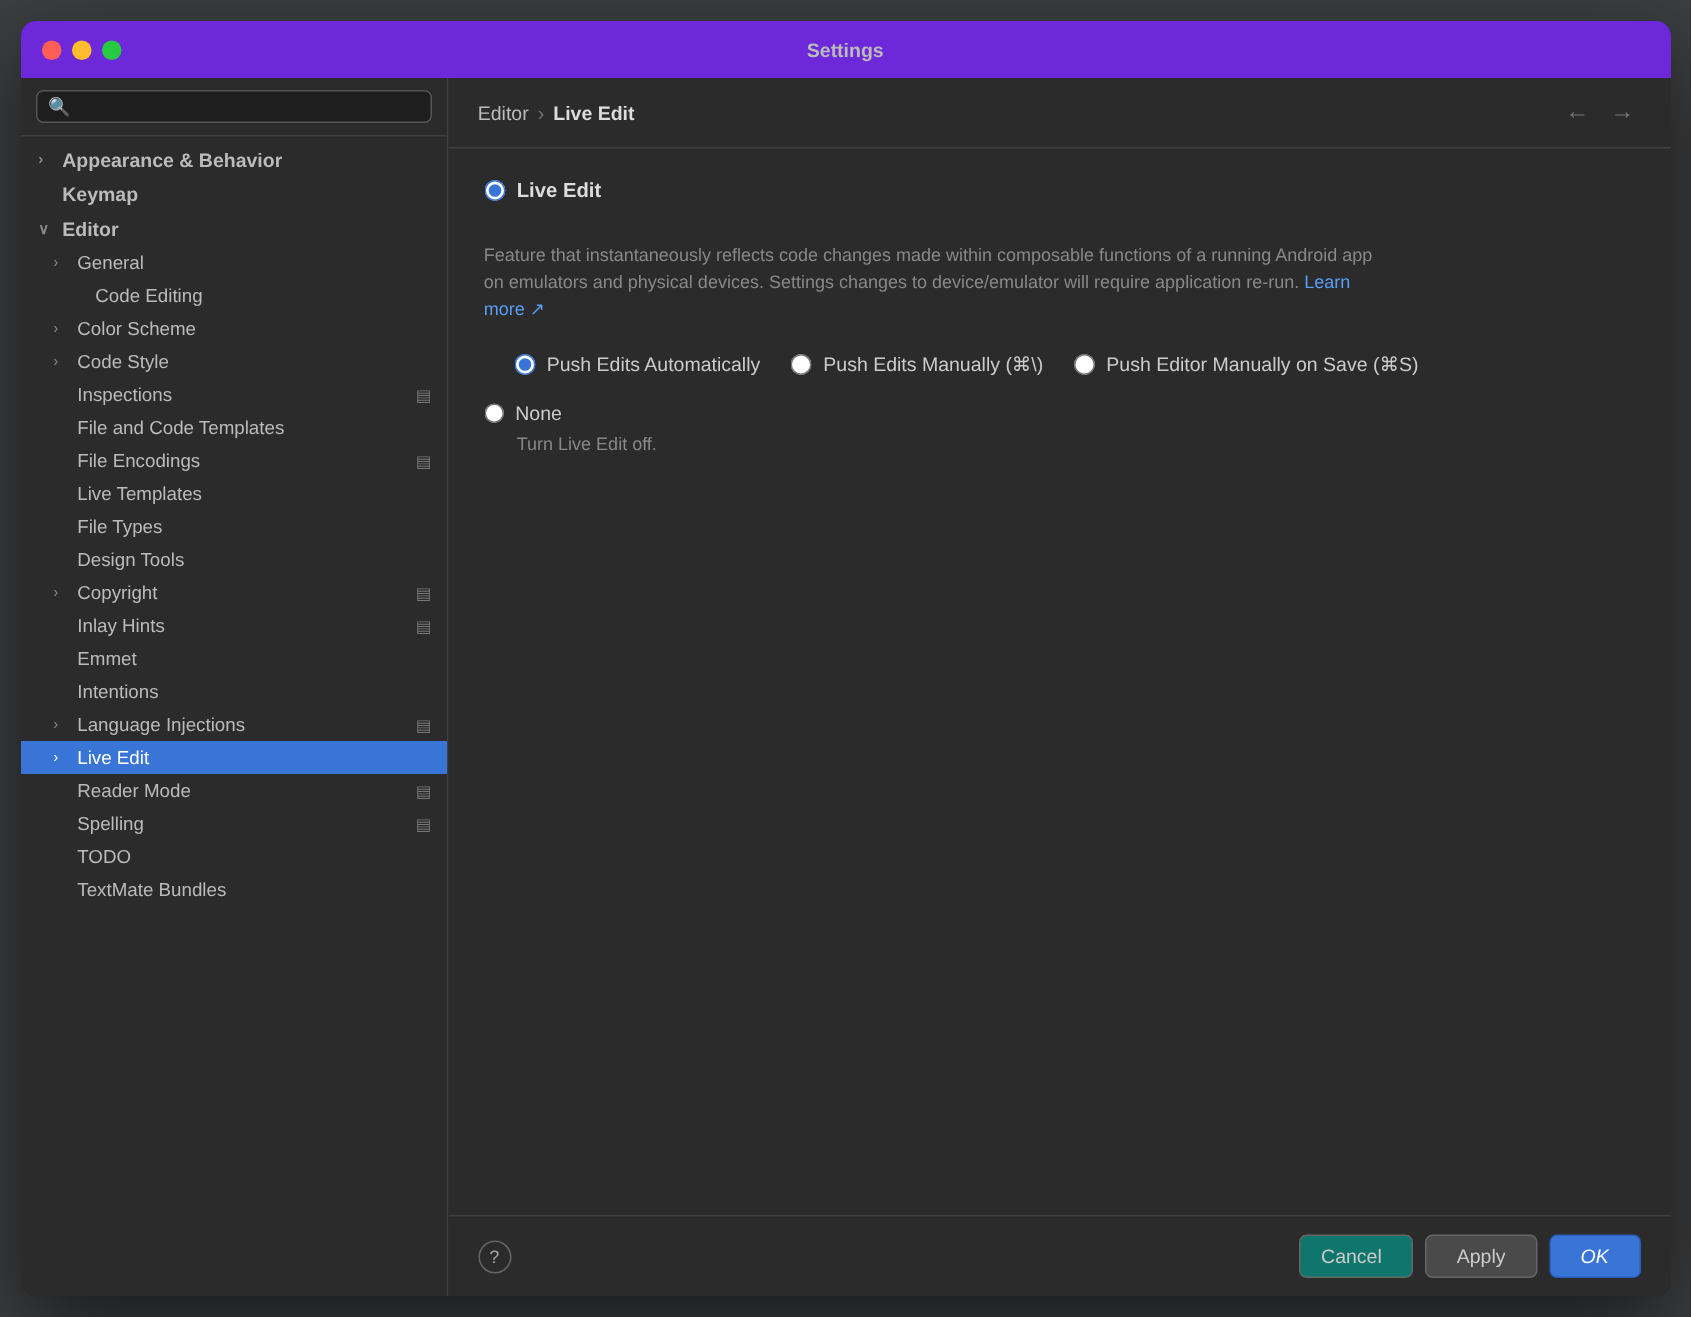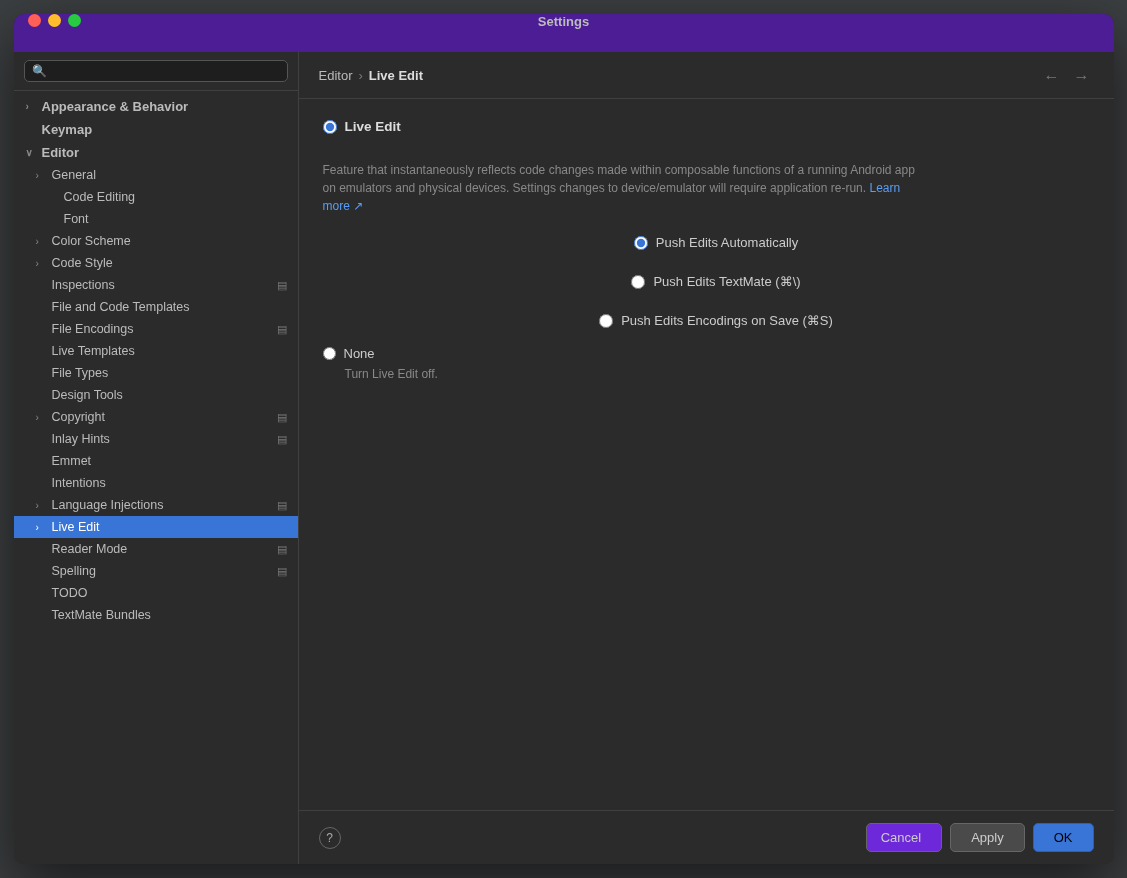--- a/index.html
+++ b/index.html
@@ -17,24 +17,24 @@
       width: 1100px;
       height: 850px;
       background: #2b2b2b;
       border-radius: 10px;
       display: flex;
       flex-direction: column;
       overflow: hidden;
       box-shadow: 0 20px 60px rgba(0,0,0,0.6);
     }
     .titlebar {
-      background: #4c1d95;
+      background: #6d28d9;
       height: 38px;
       display: flex;
-      align-items: flex-start;
+      align-items: center;
       padding: 0 14px;
       flex-shrink: 0;
       position: relative;
     }
     .traffic-lights {
       display: flex;
       gap: 7px;
     }
     .tl {
       width: 13px;
@@ -161,21 +161,21 @@
       font-size: 16px;
       cursor: pointer;
       padding: 2px 4px;
     }
     .main-content {
       flex: 1;
       padding: 20px 24px;
       overflow-y: auto;
       color: #bbbbbb;
     }
-    .radio-group { display: flex; flex-direction: column; gap: 16px; align-items: center; }
+    .radio-group { display: flex; gap: 0; }
     .description {
       font-size: 12px;
       color: #888;
       line-height: 1.5;
       margin-left: 0;
       margin-bottom: 16px;
       max-width: 600px;
       margin-top: 27px;
     }
     .description a {
@@ -239,34 +239,35 @@
     }
     .footer-right { display: flex; gap: 8px; }
     .btn {
       padding: 6px 20px;
       border-radius: 5px;
       font-size: 13px;
       cursor: pointer;
       border: 1px solid transparent;
     }
     .btn-cancel {
-      background: #6d28d9;
+      background: #0f766e;
       color: #cccccc;
       border-color: #666;
       padding-left: 14px;
     }
     .btn-apply {
       background: #4a4a4a;
       color: #cccccc;
       border-color: #666;
     }
     .btn-ok {
       background: #3875d7;
-      color: #000000;
+      color: #ffffff;
       border-color: #2a5fc0;
+      font-style: italic;
     }
     .main-radio-row {
       display: flex;
       align-items: center;
       gap: 8px;
       margin-bottom: 4px;
     }
     .main-radio-row input[type="radio"] {
       accent-color: #3875d7;
       width: 14px;
@@ -323,24 +324,20 @@
         <div class="sidebar-item indent-1">
           <span class="chevron">›</span>
           <span>General</span>
         </div>
 
         <div class="sidebar-item indent-2">
           <span class="chevron"></span>
           <span>Code Editing</span>
         </div>
 
-        <div class="sidebar-item indent-2">
-          <span class="chevron"></span>
-          <span>Font</span>
-        </div>
 
         <div class="sidebar-item indent-1">
           <span class="chevron">›</span>
           <span>Color Scheme</span>
         </div>
 
         <div class="sidebar-item indent-1">
           <span class="chevron">›</span>
           <span>Code Style</span>
         </div>
@@ -460,25 +457,25 @@
           <a href="#">Learn more ↗</a>
         </p>
 
         <div class="radio-group">
           <div class="radio-option">
             <input type="radio" name="push-option" id="push-auto" checked="" style="">
             <label for="push-auto">Push Edits Automatically</label>
           </div>
           <div class="radio-option">
             <input type="radio" name="push-option" id="push-manually" style="">
-            <label for="push-manually">Push Edits TextMate (⌘\)</label>
+            <label for="push-manually">Push Edits Manually (⌘\)</label>
           </div>
           <div class="radio-option">
             <input type="radio" name="push-option" id="push-save" style="">
-            <label for="push-save">Push Edits Encodings on Save (⌘S)</label>
+            <label for="push-save">Push Editor Manually on Save (⌘S)</label>
           </div>
         </div>
 
         <div class="none-section">
           <div class="none-label">
             <input type="radio" name="live-edit-main" id="none" style="">
             <label for="none">None</label>
           </div>
           <div class="none-desc">Turn Live Edit off.</div>
         </div>

